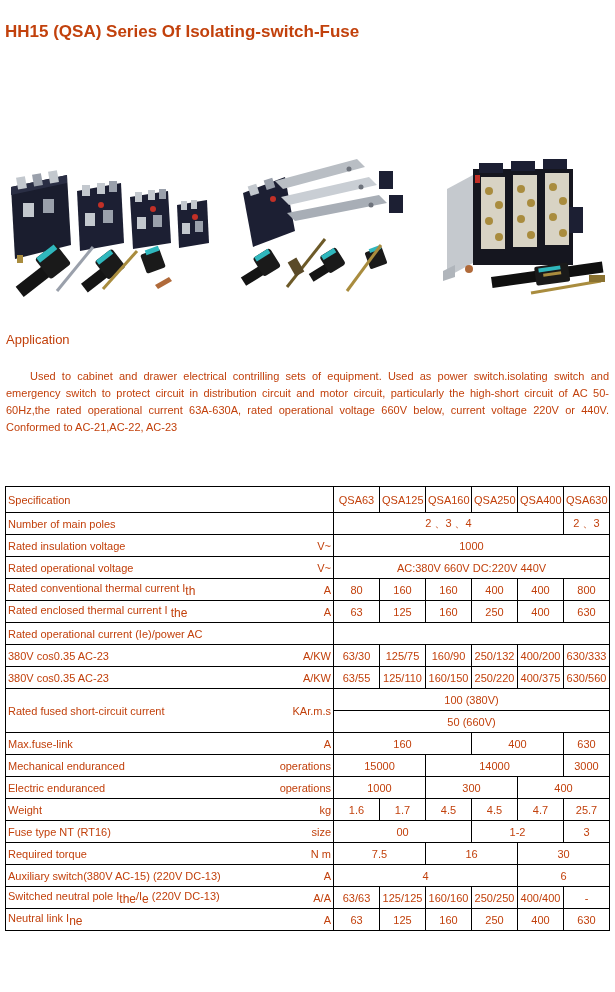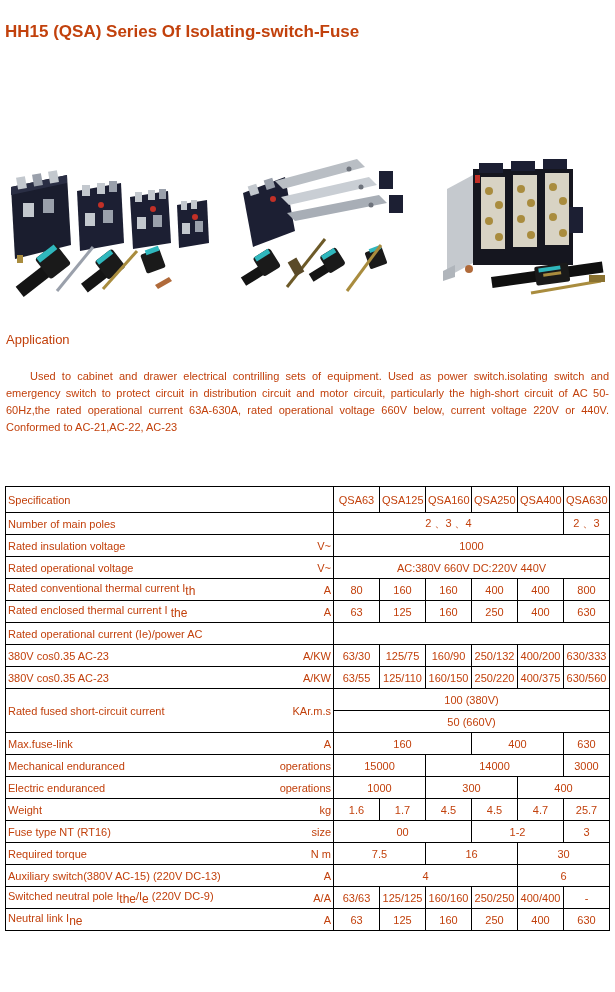--- a/index.html
+++ b/index.html
@@ -368,21 +368,21 @@
               <span><span>Auxiliary switch(380V AC-15) (220V DC-13)</span></span>
               <span class="unit">A</span>
             </div>
           </td>
           <td class="val" colspan="4">4</td>
           <td class="val" colspan="2">6</td>
         </tr>
         <tr>
           <td class="lbl" rowspan="1">
             <div class="lblwrap">
-              <span><span>Switched neutral pole I</span><sub>the</sub><span>/I</span><sub>e</sub><span> (220V DC-9)</span></span>
+              <span><span>Switched neutral pole I</span><sub>the</sub><span>/I</span><sub>e</sub><span> (220V DC-13)</span></span>
               <span class="unit">A/A</span>
             </div>
           </td>
           <td class="val" colspan="1">63/63</td>
           <td class="val" colspan="1">125/125</td>
           <td class="val" colspan="1">160/160</td>
           <td class="val" colspan="1">250/250</td>
           <td class="val" colspan="1">400/400</td>
           <td class="val" colspan="1">-</td>
         </tr>

